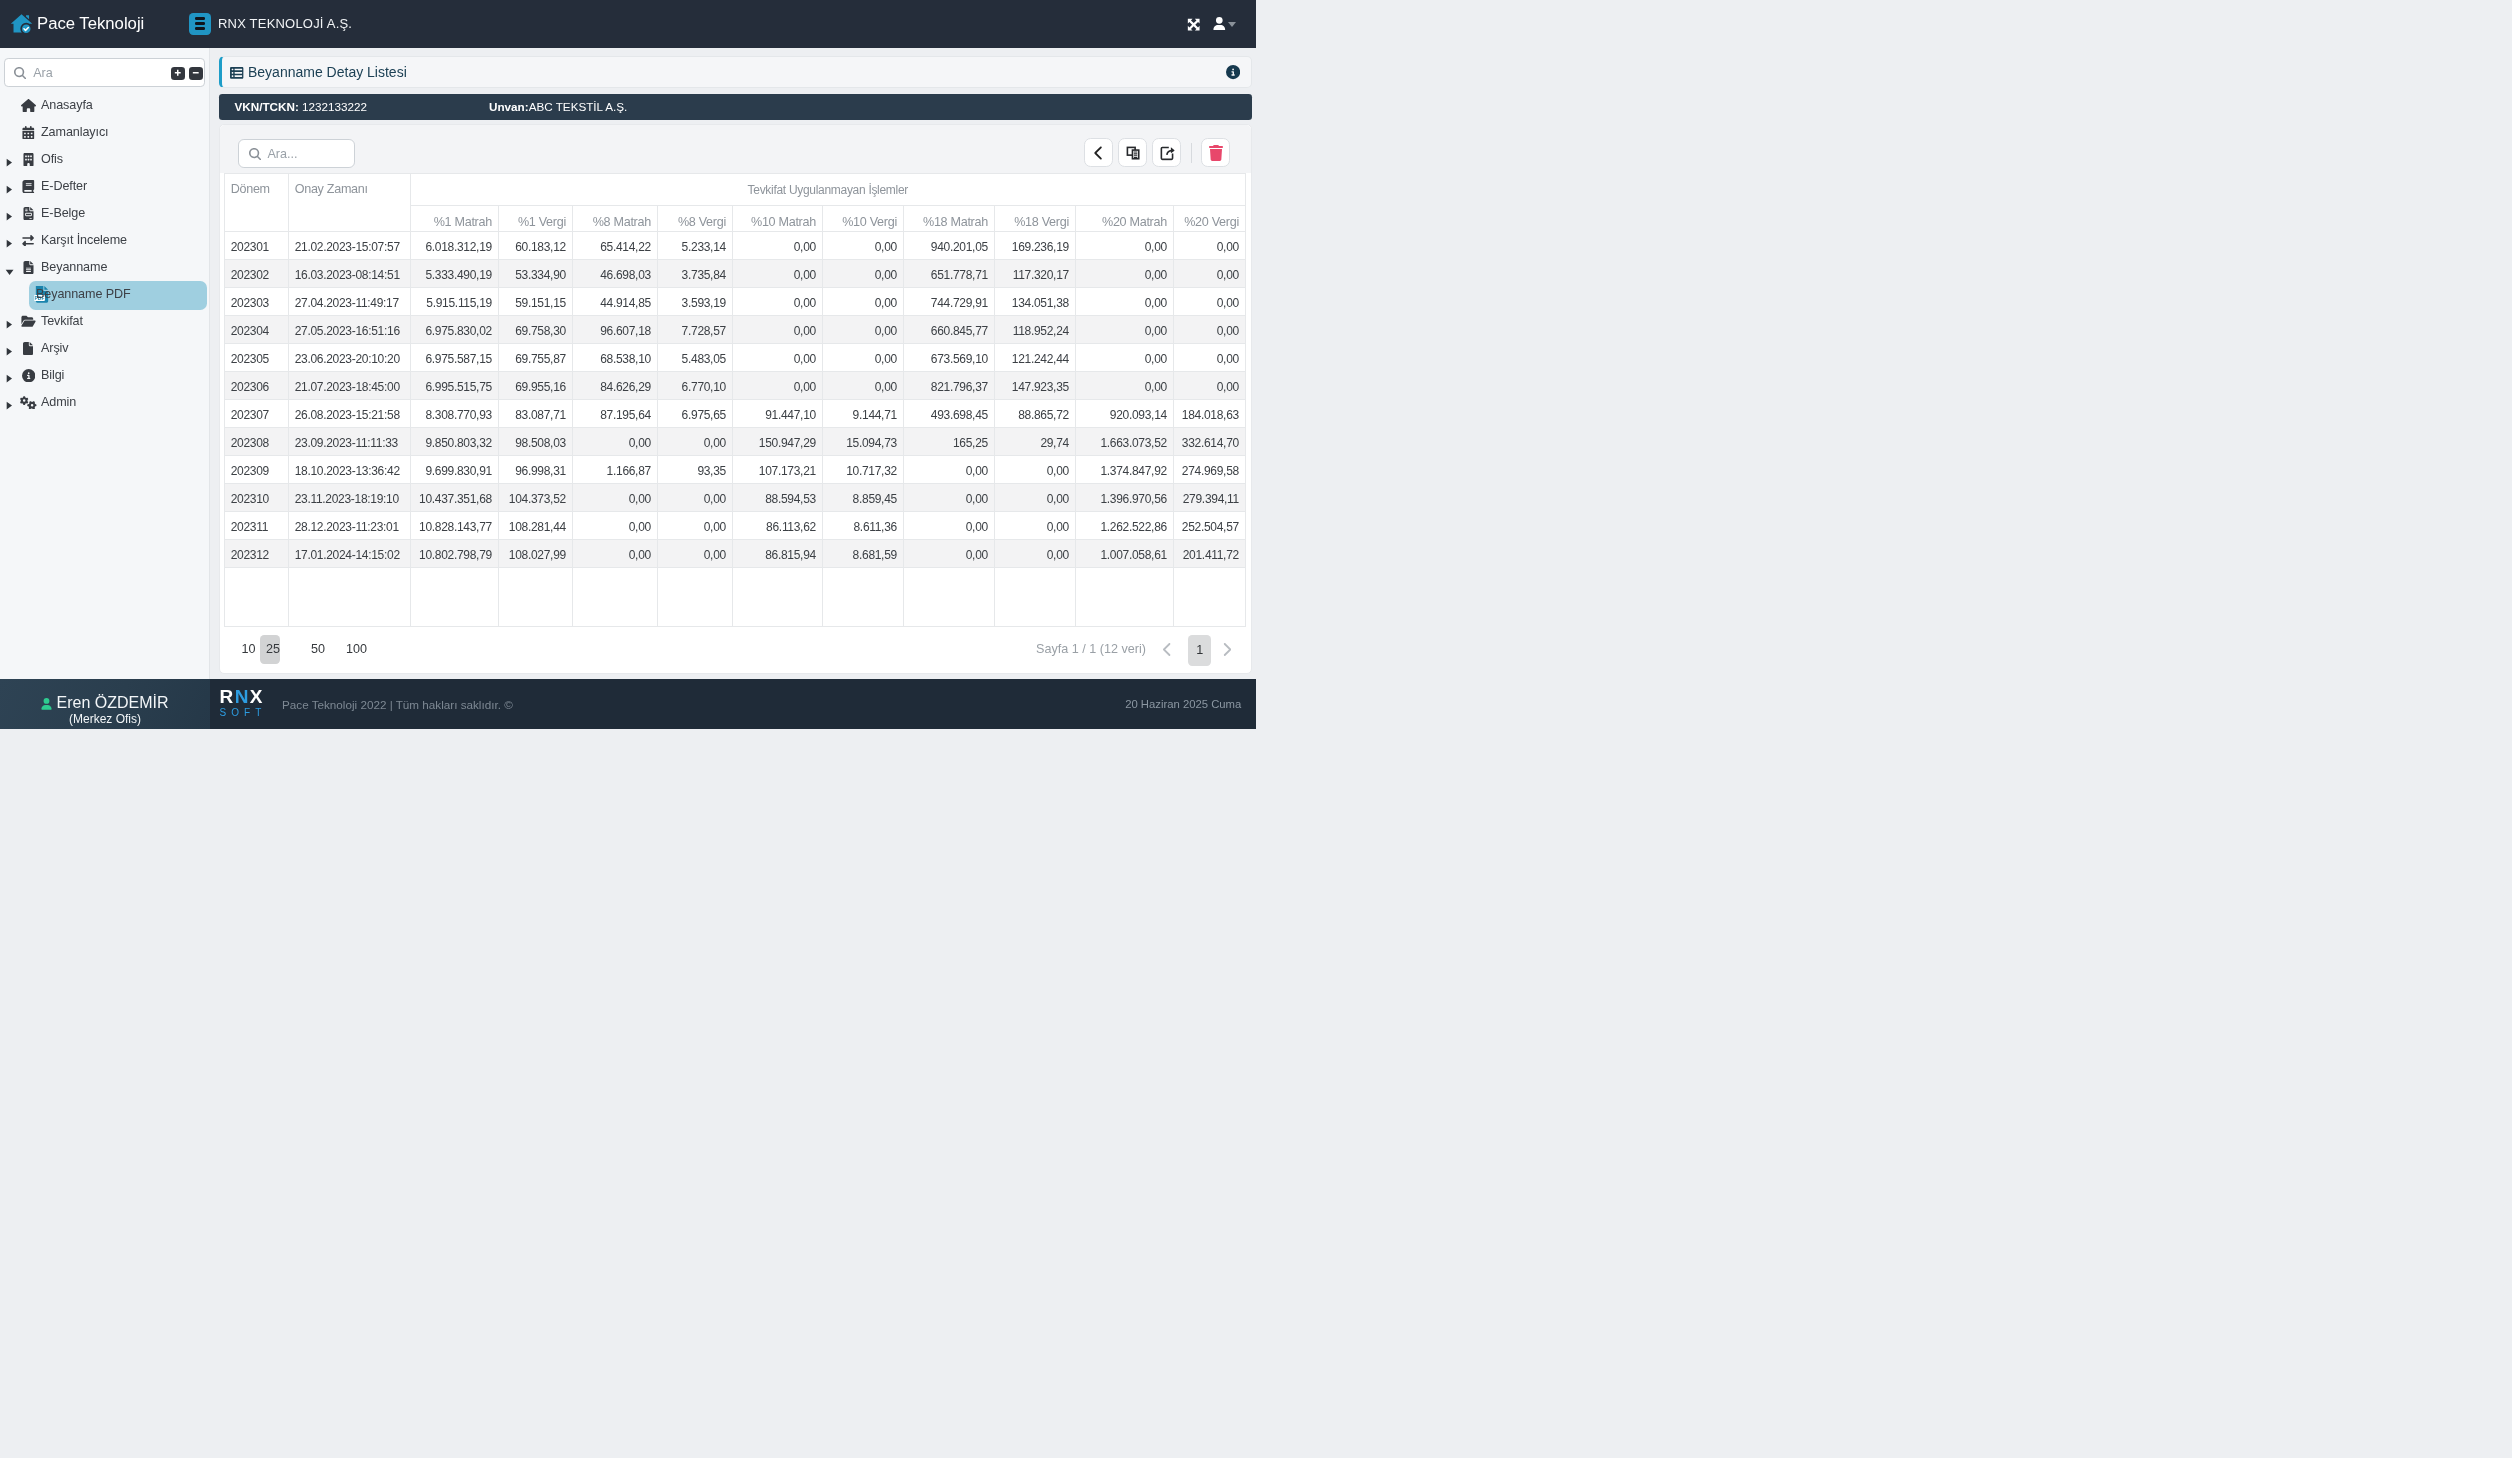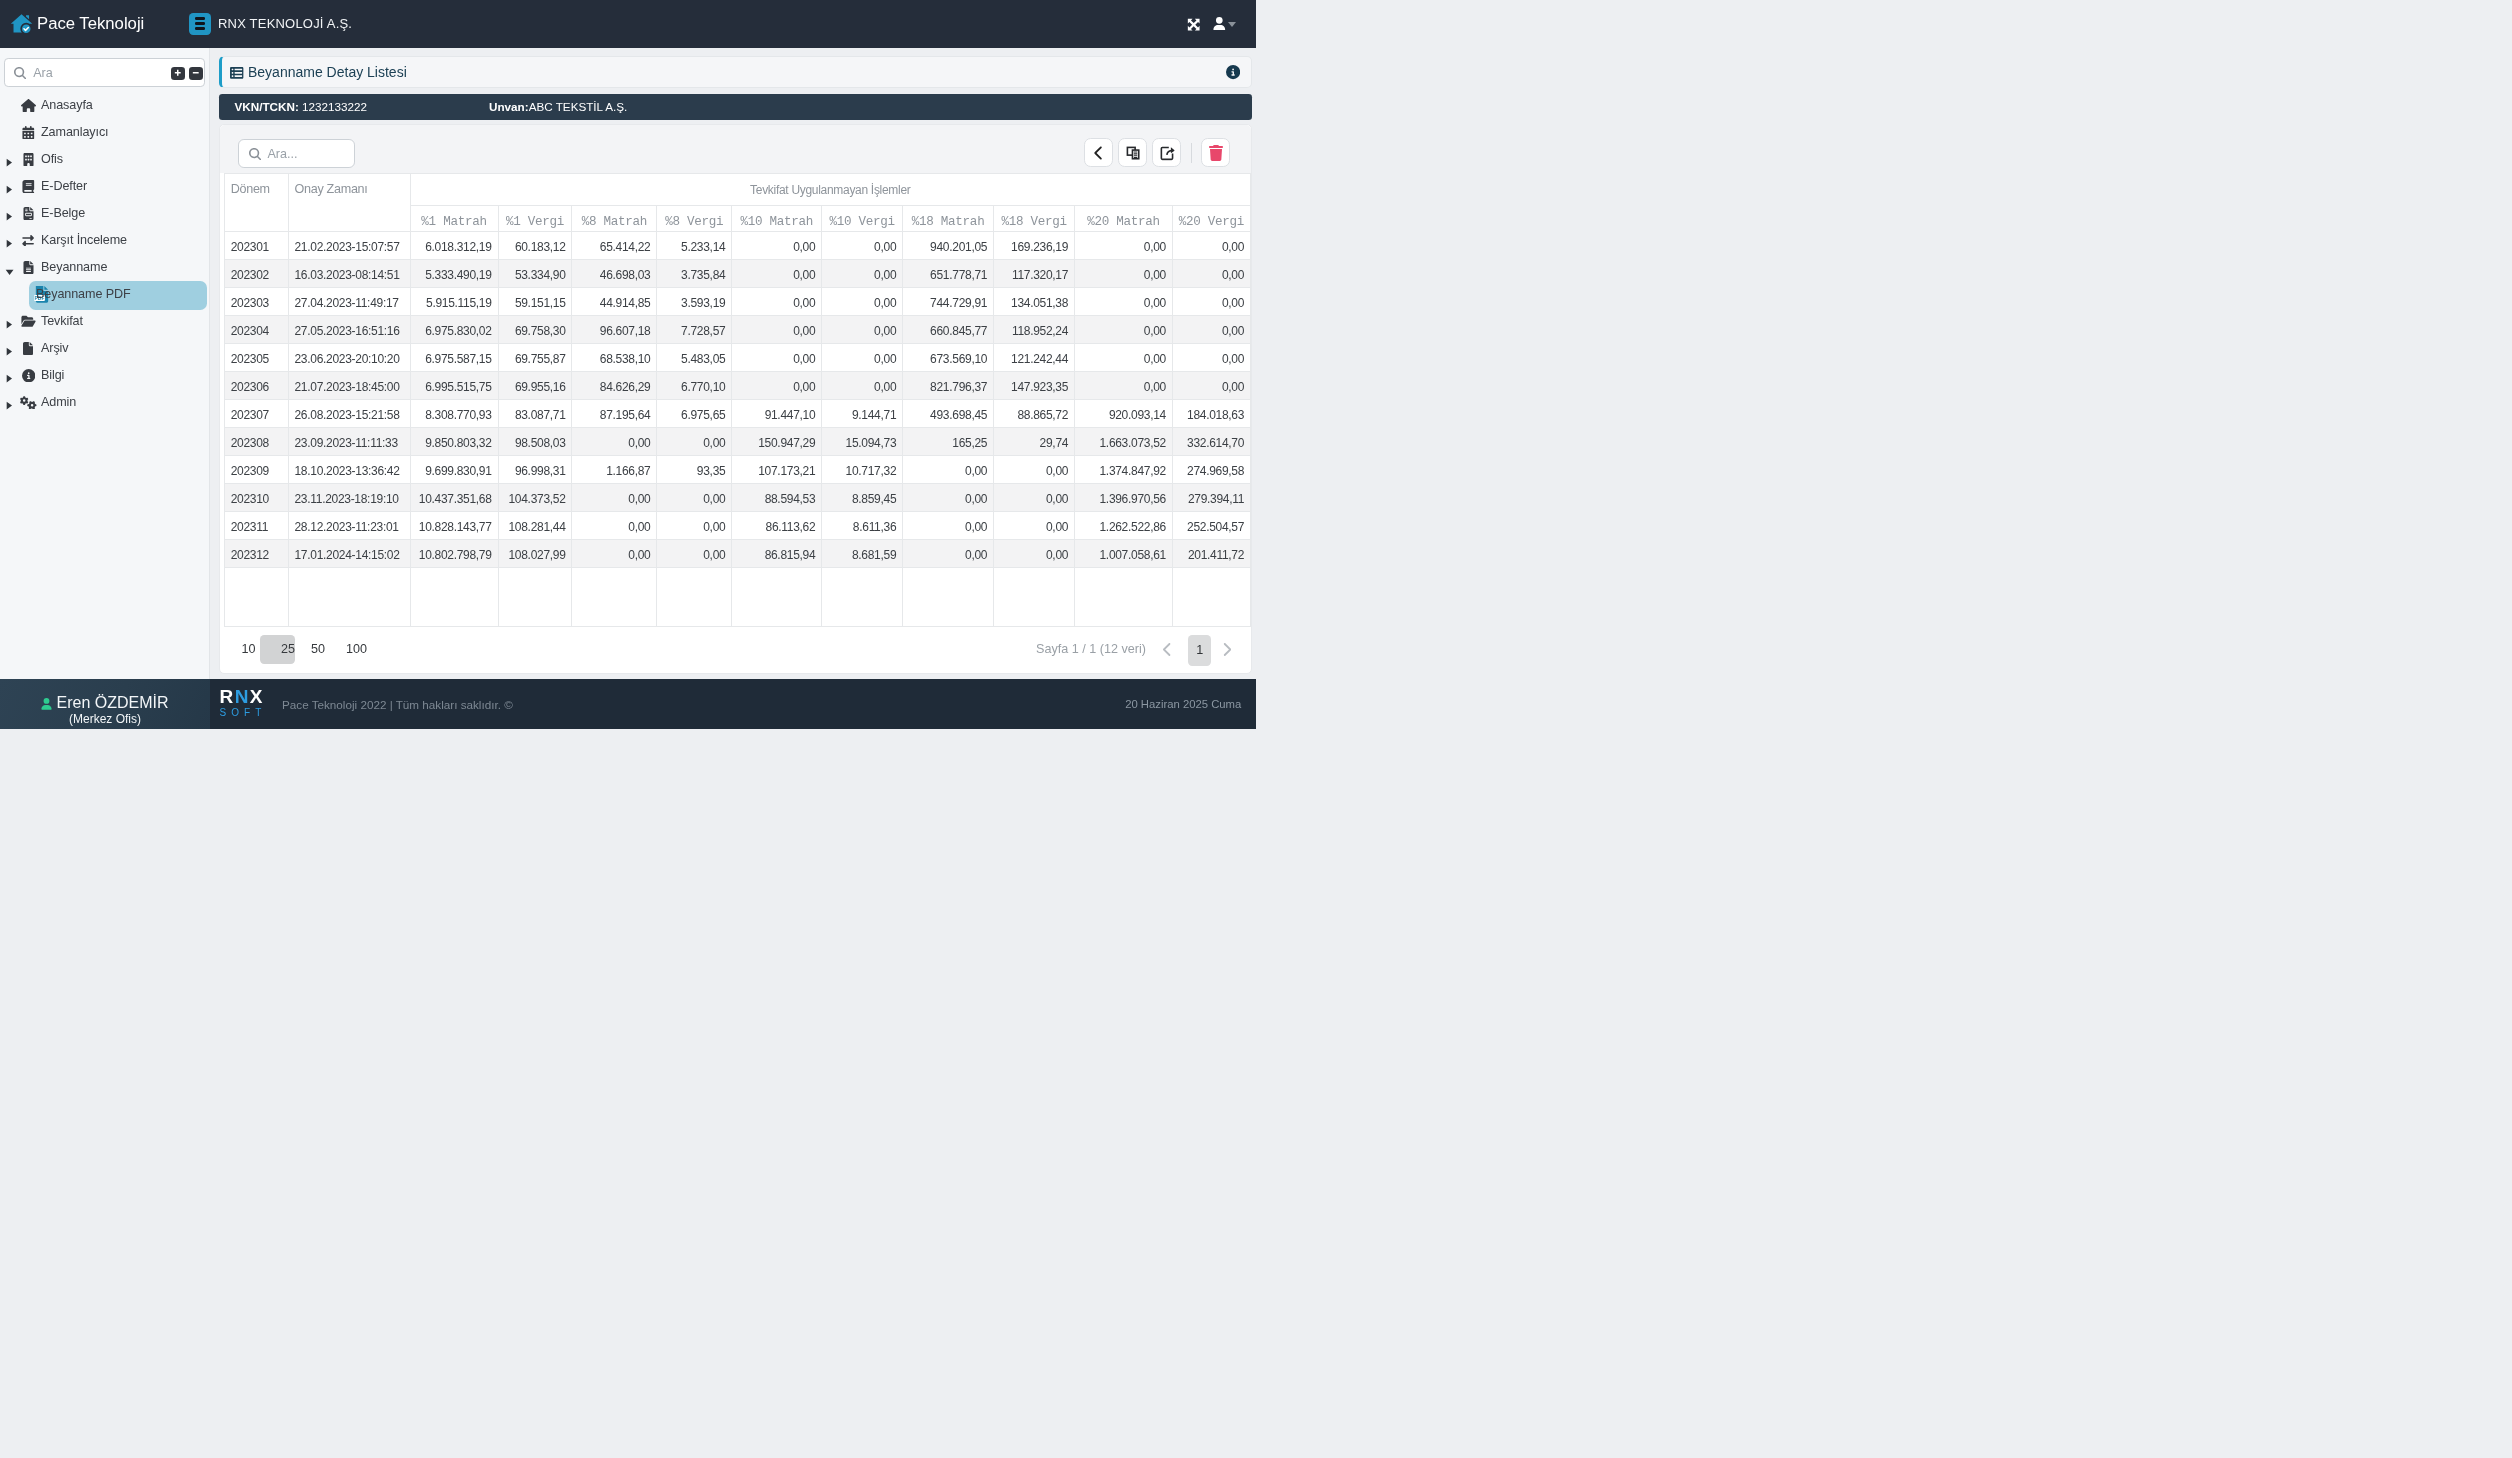--- a/index.html
+++ b/index.html
@@ -68,30 +68,30 @@
 #btnsep { position:absolute; left:971px; top:17.6px; width:0.8px; height:20px; background:#d7dade; }
 
 
 #tbl { position:absolute; left:3.8px; top:48px; border-collapse:collapse; table-layout:fixed; font-size:12px; color:#3c4045; letter-spacing:-0.3px;padding-left:48px; }
 #tbl th, #tbl td { border:0.8px solid #e6e8ea; white-space:nowrap; overflow:hidden; }
 #tbl thead th { color:#8e949b; font-weight:normal; padding:0 5.9px; font-size:12.6px; letter-spacing:-0.3px; }
 #tbl thead tr:first-child th { height:32px; }
 #tbl thead tr:last-child th.sub { height:26px; }
 #tbl thead th.rsp { vertical-align:top; text-align:left; padding-top:8.4px; line-height:15px; }
 #tbl thead th.grp { text-align:center; font-size:12px; vertical-align:middle; }
-#tbl thead th.sub { padding-top:6.7px;font-family:Liberation Mono, monospace; }
+#tbl thead th.sub { text-align:right; padding-top:6.7px; }
 #tbl tbody td { height:28px; padding:2.9px 5.9px 0 5.9px; text-align:right; }
 #tbl tbody td.l { text-align:left; }
 #tbl tbody tr.alt td { background:#f3f3f4; }
 #tbl tbody tr.empty td { height:59px; background:#fff; }
 
 
 .psz { position:absolute; top:510px; height:29px; line-height:29px; font-size:12.6px; color:#36393d; text-align:right; }
 #p10 { left:5.4px; width:30px; }
-#p25 { left:40px; width:35px; background:#d2d3d4; border-radius:4.2px; }
+#p25 { left:40px; width:20px; background:#d2d3d4; border-radius:4.2px; }
 #p50 { left:75px; width:30px; }
 #p100 { left:112px; width:35px; }
 #sayfa { position:absolute; right:105px; top:510px; height:29px; line-height:29px; font-size:12.6px; color:#9aa0a6; }
 #pgprev { position:absolute; right:79px; top:517px; }
 #pg1 { position:absolute; left:968px; top:510px; width:23.4px; height:31px; background:#dbdcdd; border-radius:4.2px; text-align:center; line-height:31px; font-size:12.6px; color:#303336; }
 #pgnext { position:absolute; right:20px; top:517px; }
 .pgc svg { display:block; }
 </style></head>
 <body>
 

